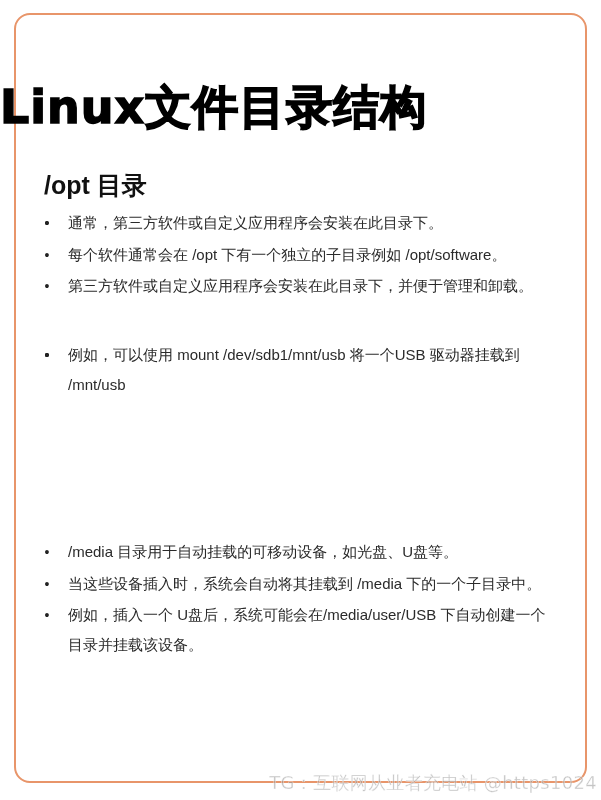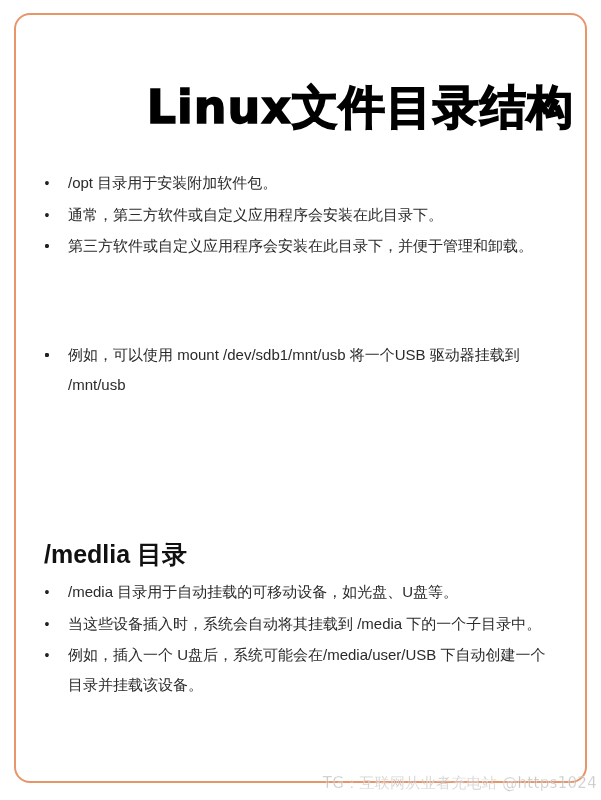--- a/index.html
+++ b/index.html
@@ -24,21 +24,21 @@
       border: 2.5px solid #e8956a;
       border-radius: 16px;
       background: #ffffff;
       box-sizing: content-box;
     }
     .title {
       position: absolute;
       left: 0;
       top: 48px;
       width: 574px;
-      text-align: right;
+      text-align: left;
       font-family: "DejaVu Sans", sans-serif;
       font-weight: bold;
       font-size: 46px;
       letter-spacing: 1px;
       color: #000000;
       line-height: 56px;
       -webkit-text-stroke: 1.5px #000000;
     }
     .section {
       position: absolute;
@@ -74,47 +74,48 @@
       width: 10px;
       text-align: center;
       font-size: 14px;
       color: #222222;
     }
     .watermark {
       position: absolute;
       right: 4px;
       top: 773px;
       font-family: "DejaVu Sans", sans-serif;
-      font-size: 15px;
+      font-size: 18px;
       line-height: 20px;
       color: rgba(150, 150, 150, 0.55);
       -webkit-text-stroke: 0.4px rgba(255,255,255,0.8);
       white-space: nowrap;
       letter-spacing: 0.3px;
     }
   </style>
 </head>
 <body>
 
 <div class="card"></div>
 
 <h1 class="title">Linux文件目录结构</h1>
 
 <div class="section" style="top:168px;">
+  <h2 class="section-heading">/opt 目录</h2>
   <ul class="bullets">
     <li class="bullet">
       <span class="bullet-dot">•</span>
-      <span>/opt 目录用于安装附加软件包。</span>
     </li>
     <li class="bullet">
       <span class="bullet-dot">•</span>
       <span>通常，第三方软件或自定义应用程序会安装在此目录下。</span>
     </li>
     <li class="bullet">
       <span class="bullet-dot">•</span>
+      <span>每个软件通常会在 /opt 下有一个独立的子目录例如 /opt/software。</span>
     </li>
     <li class="bullet">
       <span class="bullet-dot">•</span>
       <span>第三方软件或自定义应用程序会安装在此目录下，并便于管理和卸载。</span>
     </li>
   </ul>
 </div>
 
 <div class="section" style="top:338px;">
   <ul class="bullets">
@@ -125,21 +126,20 @@
       <span class="bullet-dot">•</span>
     </li>
     <li class="bullet">
       <span class="bullet-dot">•</span>
       <span>例如，可以使用 mount /dev/sdb1/mnt/usb 将一个USB 驱动器挂载到 /mnt/usb</span>
     </li>
   </ul>
 </div>
 
 <div class="section" style="top:537px;">
-  <h2 class="section-heading">/medlia 目录</h2>
   <ul class="bullets">
     <li class="bullet">
       <span class="bullet-dot">•</span>
       <span>/media 目录用于自动挂载的可移动设备，如光盘、U盘等。</span>
     </li>
     <li class="bullet">
       <span class="bullet-dot">•</span>
       <span>当这些设备插入时，系统会自动将其挂载到 /media 下的一个子目录中。</span>
     </li>
     <li class="bullet">

